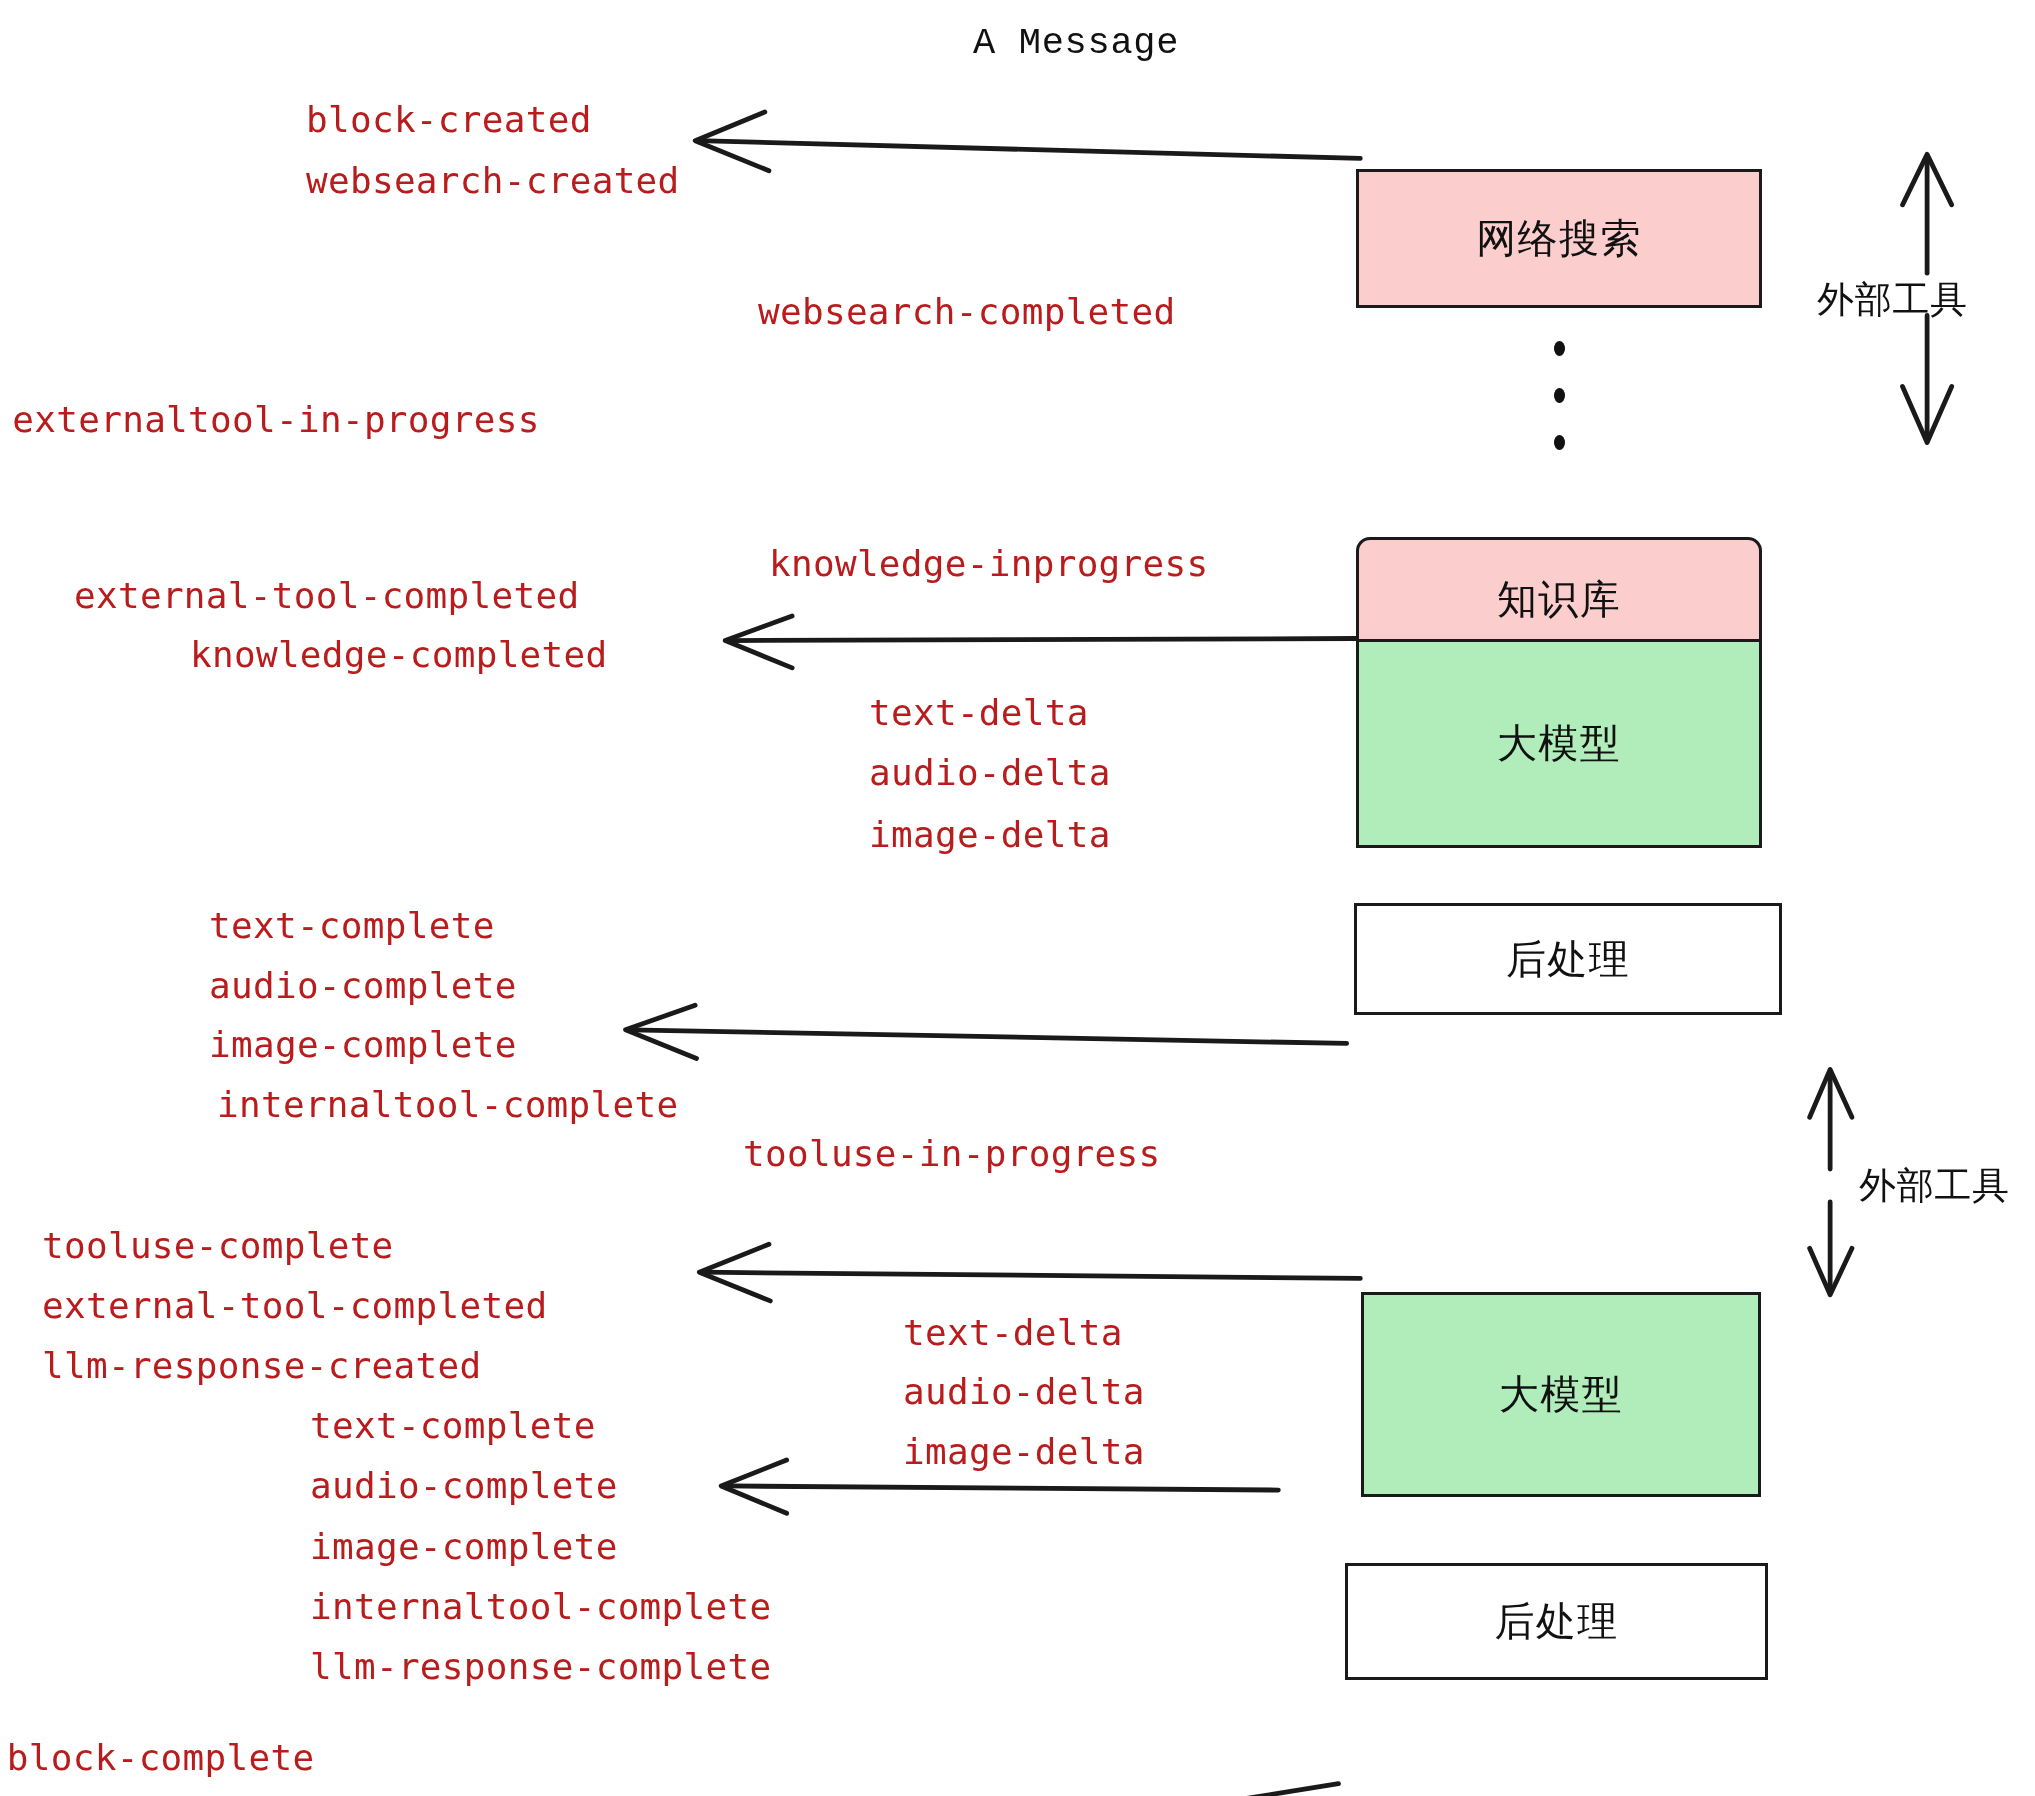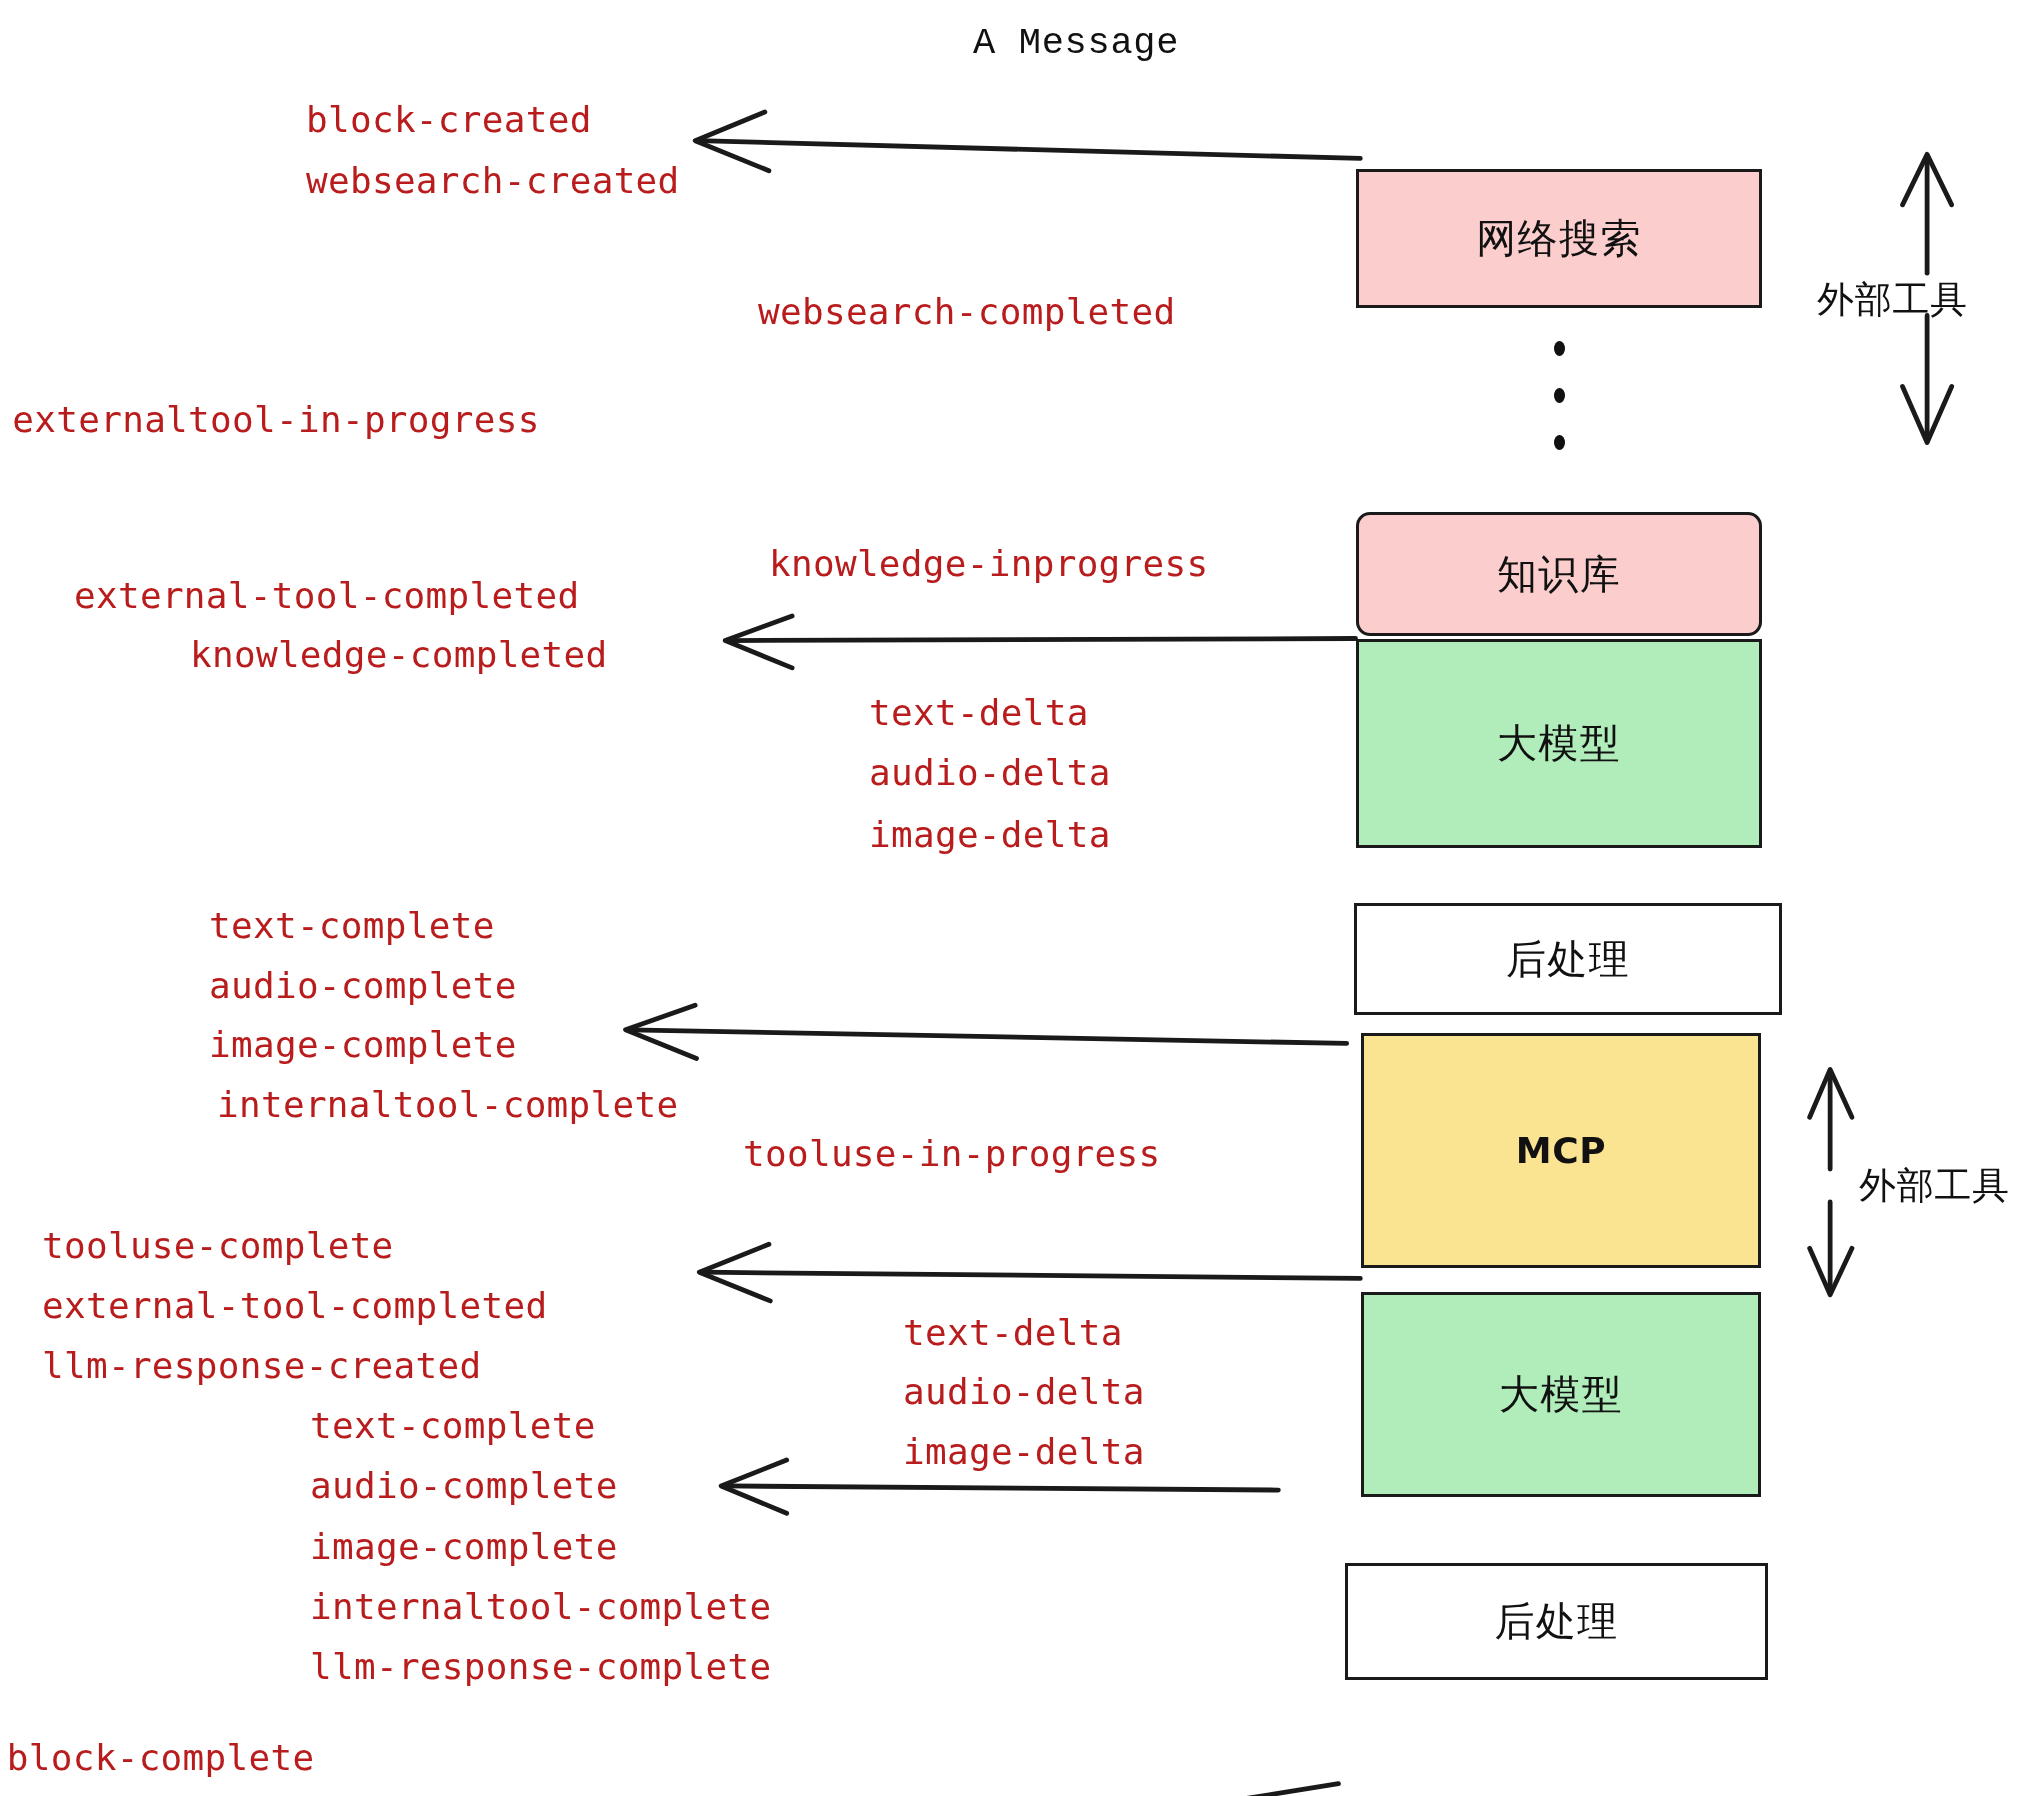--- a/index.html
+++ b/index.html
@@ -148,35 +148,32 @@
   <div class="nodebox" style="left:1356px; top:169px; width:406px; height:139px; background:#fbcdcd;">
     <span>网络搜索</span>
   </div>
 
   <div class="dots" style="left:1553px; top:341px; width:13.7px; height:109px;">
     <i></i>
     <i></i>
     <i></i>
   </div>
 
-  <div class="nodebox" style="left:1356px; top:512px; width:406px; height:124px; background:#fbcdcd;border-radius:14px;">
+  <div class="nodebox" style="left:1356px; top:537px; width:406px; height:124px; background:#fbcdcd;border-radius:14px;">
     <span>知识库</span>
   </div>
 
   <div class="nodebox" style="left:1356px; top:639px; width:406px; height:209px; background:#b0edba;">
     <span>大模型</span>
   </div>
 
   <div class="nodebox" style="left:1354px; top:903px; width:428px; height:112px; background:#ffffff;">
     <span>后处理</span>
   </div>
 
-  <div class="nodebox mcp" style="left:1361px; top:1033px; width:400px; height:235px; background:#fbe491;">
-    <span>MCP</span>
-  </div>
 
   <div class="nodebox" style="left:1361px; top:1292px; width:400px; height:205px; background:#b0edba;">
     <span>大模型</span>
   </div>
 
   <div class="nodebox" style="left:1345px; top:1563px; width:423px; height:117px; background:#ffffff;">
     <span>后处理</span>
   </div>
 
   <div class="grouplabel" style="left:1817px; top:275px;">外部工具</div>

